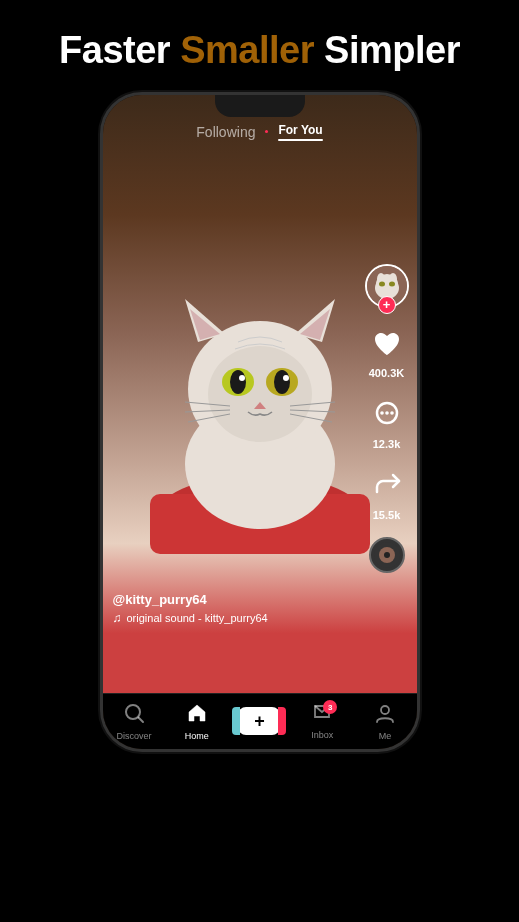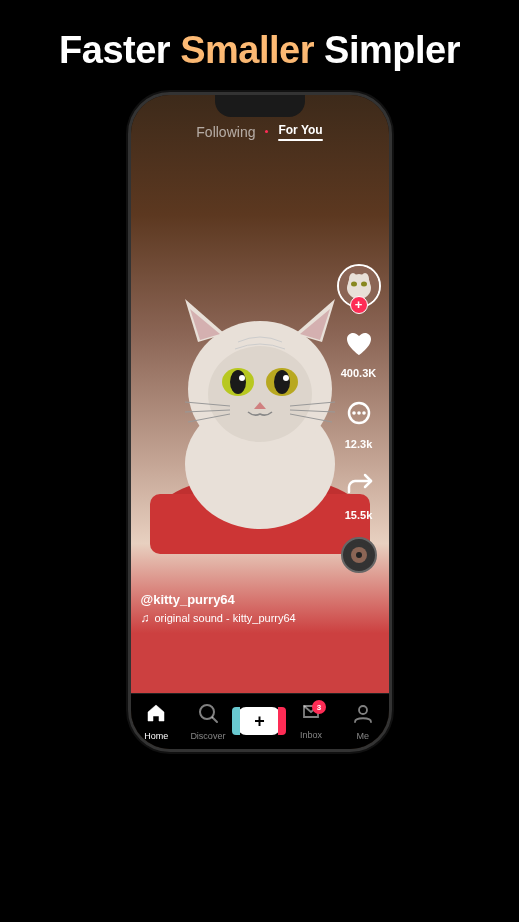--- a/index.html
+++ b/index.html
@@ -17,27 +17,27 @@
 
     
     .header-title {
       margin-top: 28px;
       font-size: 38px;
       font-weight: 800;
       letter-spacing: -0.5px;
       line-height: 1.2;
     }
     .header-faster { color: #ffffff; }
-    .header-smaller { color: #fdba74; }
+    .header-smaller { color: #a16207; }
     .header-simpler { color: #fff; }
 
     
     .phone-wrapper {
       margin-top: 18px;
-      width: 264px;
+      width: 320px;
       height: 660px;
       position: relative;
     }
 
     .phone-frame {
       width: 100%;
       height: 100%;
       background: #1a1a1a;
       border-radius: 42px;
       border: 3px solid #333;
@@ -476,36 +476,36 @@
             <span class="music-note">♫</span>
             <span class="music-text">original sound - kitty_purry64</span>
           </div>
         </div>
 
       </div>
 
       <div class="bottom-nav">
 
         <div class="nav-item">
-          <div class="nav-icon">
-            <svg width="22" height="22" viewBox="0 0 22 22">
-              <path d="M3 10 L11 3 L19 10 L19 19 L14 19 L14 14 L8 14 L8 19 L3 19 Z" fill="white" stroke="white" stroke-width="0.5"></path>
-            </svg>
-          </div>
-          <span class="nav-label">Home</span>
-        </div>
-
-        <div class="nav-item">
           <div class="nav-icon inactive">
             <svg width="22" height="22" viewBox="0 0 22 22">
               <circle cx="10" cy="10" r="7" fill="none" stroke="rgba(255,255,255,0.5)" stroke-width="2"></circle>
               <line x1="15.5" y1="15.5" x2="20" y2="20" stroke="rgba(255,255,255,0.5)" stroke-width="2" stroke-linecap="round"></line>
             </svg>
           </div>
           <span class="nav-label inactive">Discover</span>
+        </div>
+
+        <div class="nav-item">
+          <div class="nav-icon">
+            <svg width="22" height="22" viewBox="0 0 22 22">
+              <path d="M3 10 L11 3 L19 10 L19 19 L14 19 L14 14 L8 14 L8 19 L3 19 Z" fill="white" stroke="white" stroke-width="0.5"></path>
+            </svg>
+          </div>
+          <span class="nav-label">Home</span>
         </div>
 
         <div class="nav-item">
           <div class="nav-plus">
             <span class="nav-plus-symbol">+</span>
           </div>
         </div>
 
         <div class="nav-item">
           <div class="inbox-badge">

